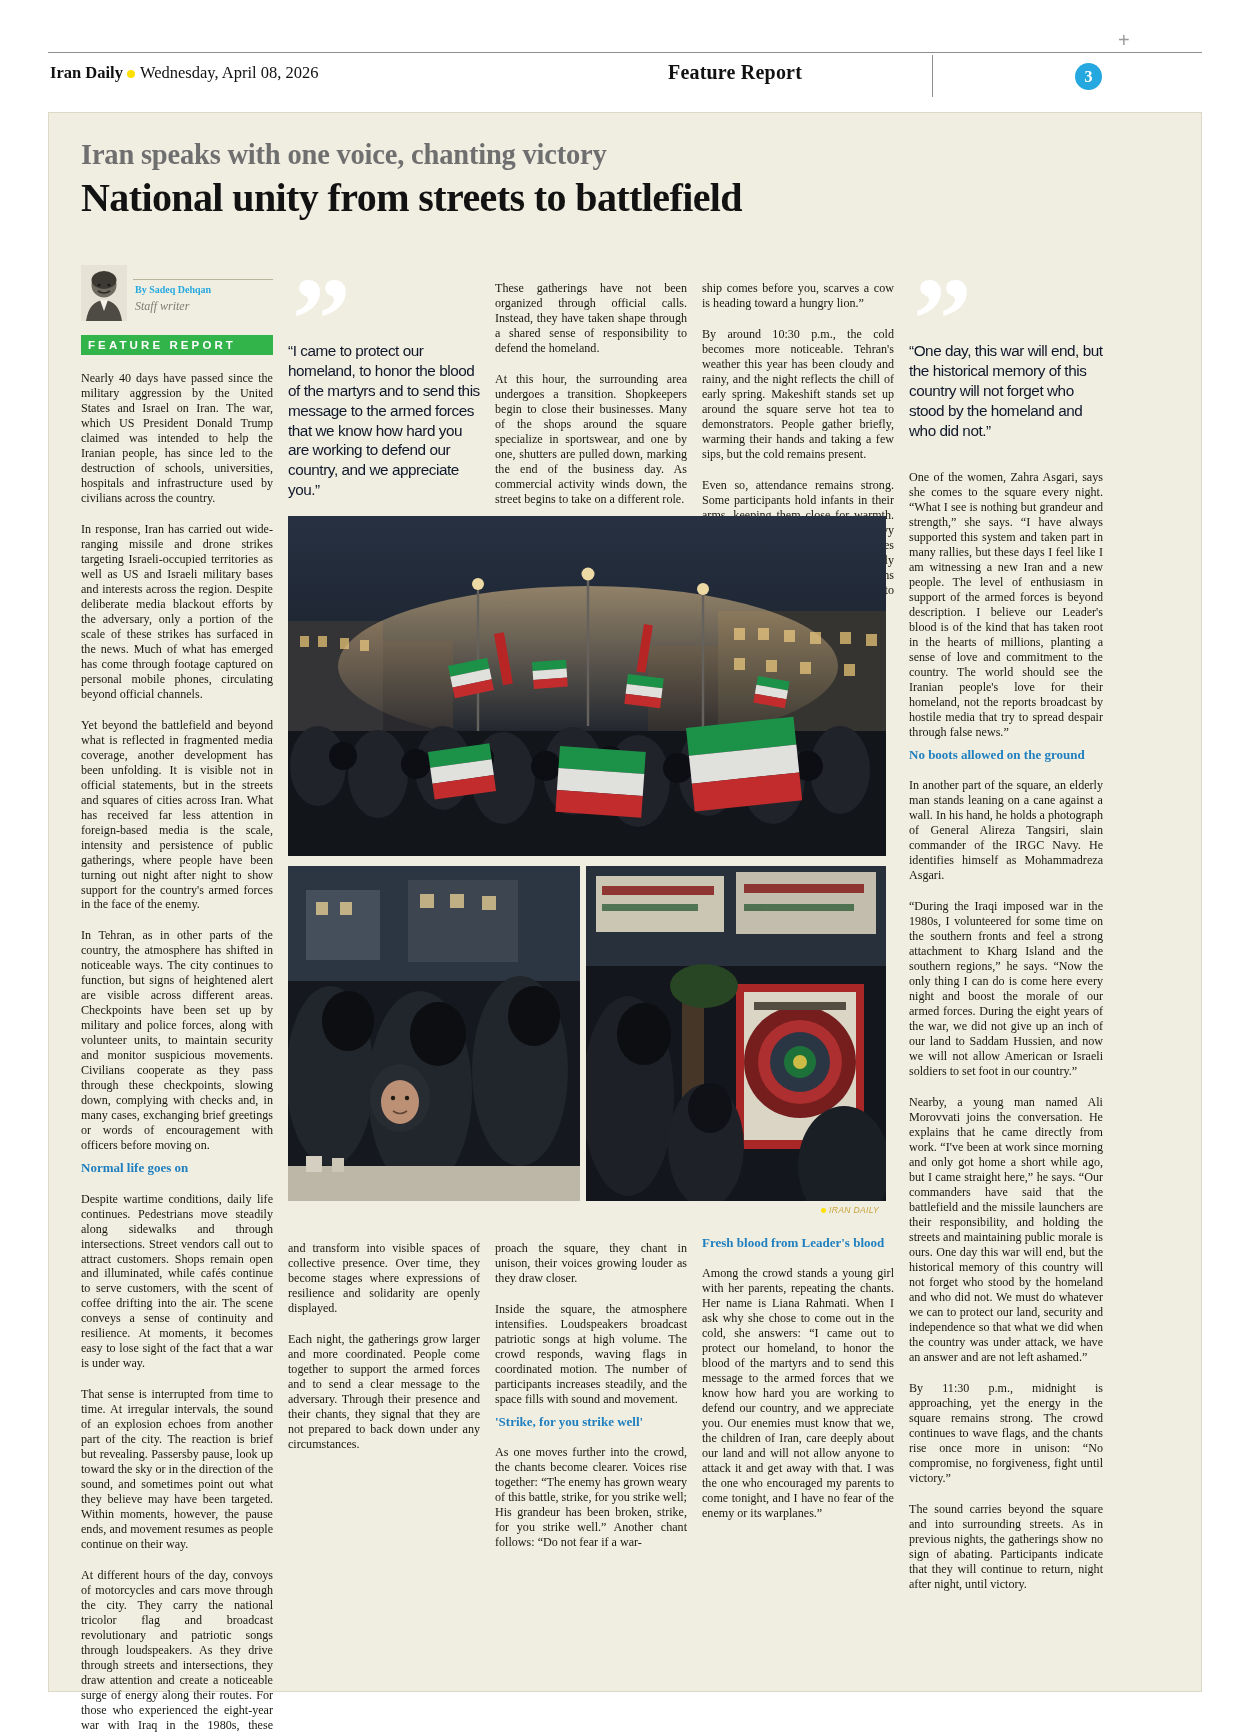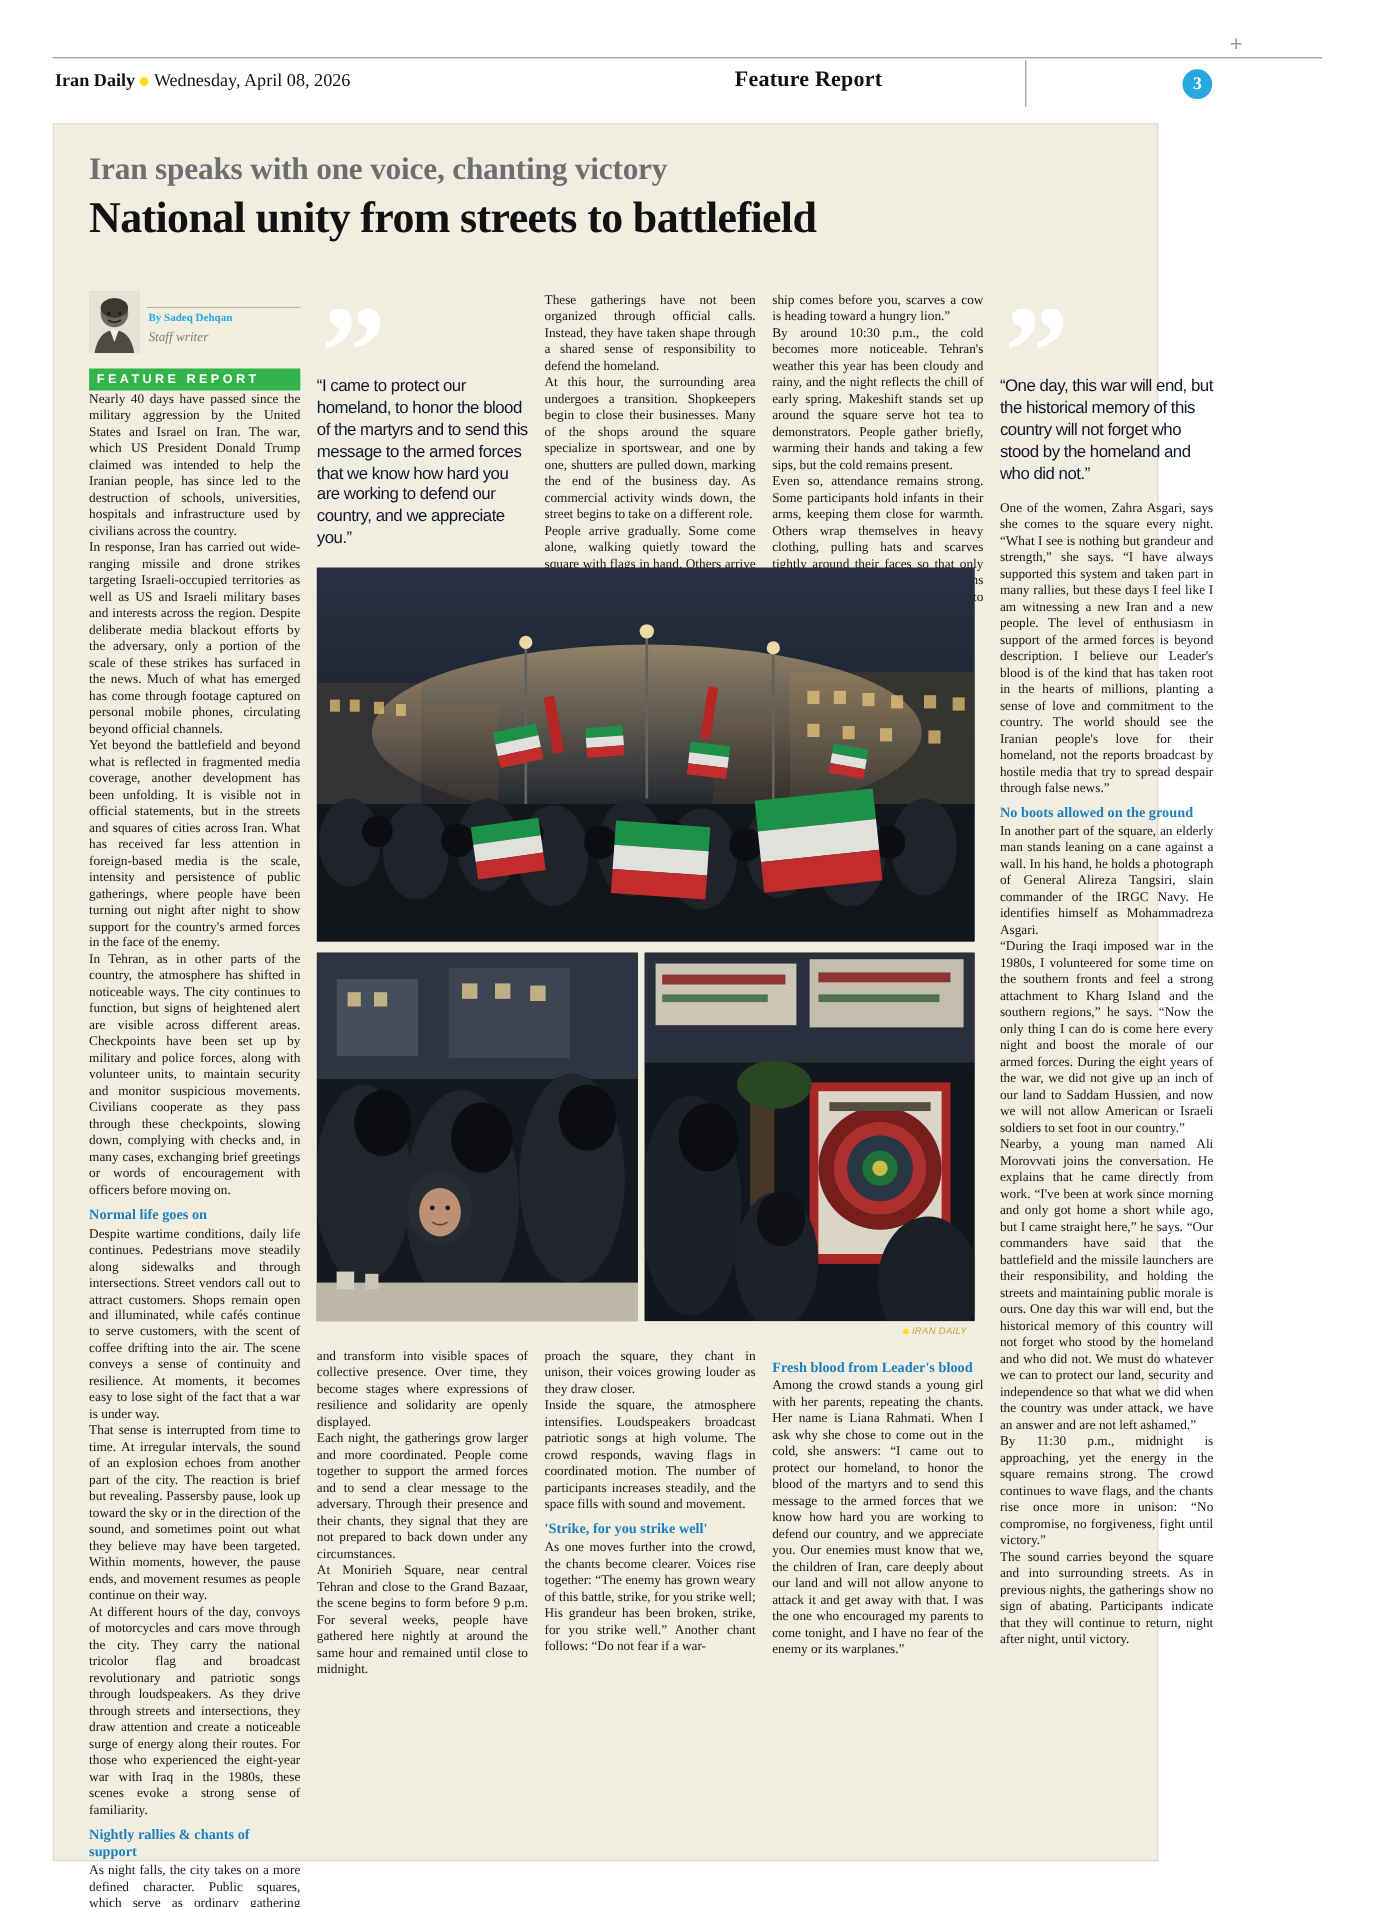--- a/index.html
+++ b/index.html
@@ -19,21 +19,21 @@
   .mast-left { position:absolute; left:2px; top:10px; font-size:16.5px; color:#111; white-space:nowrap;text-align:right; }
   .mast-left .brand { font-weight:bold; font-family:"Liberation Serif",serif; }
   .yellow-dot { display:inline-block; width:8px; height:8px; border-radius:50%; background:#ffe000; margin:0 5px 1px 4px; vertical-align:middle; }
   .mast-center { position:absolute; left:0; right:0; top:8px; text-align:center; }
   .mast-center .sec { font-weight:bold; font-size:20px; letter-spacing:.2px; color:#111; position:relative; left:110px; }
   .mast-divider { position:absolute; left:884px; top:2px; width:1px; height:42px; background:#8e8e8e; }
   .pagecircle { position:absolute; left:1027px; top:10px; width:27px; height:27px; border-radius:50%; background:#25a8e0;
                 color:#fff; font-weight:bold; font-size:16px; text-align:center; line-height:27px; font-family:"Liberation Serif",serif; }
 
   
-  .article { position:absolute; left:48px; top:112px; width:1005px; height:1580px; background:#f0eee1; border:1px solid #ddd9c6; }
+  .article { position:absolute; left:48px; top:112px; width:1154px; height:1580px; background:#f0eee1; border:1px solid #ddd9c6; }
   .inner { position:absolute; left:32px; top:26px; width:1090px; }
 
   .kicker { font-size:28.5px; color:#6f6f6f; font-weight:bold; letter-spacing:-0.2px; line-height:1.12; }
   .headline { font-size:40px; color:#121212; font-weight:bold; letter-spacing:-0.6px; line-height:1.06; margin-top:6px; }
 
   
   .cols { position:absolute; left:32px; top:152px; width:1090px; }
   .col { position:absolute; top:0; width:192px; }
   .c1 { left:0px; }
   .c2 { left:207px; }
@@ -46,21 +46,21 @@
   .byline-rule { position:absolute; left:52px; right:0; top:14px; height:1px; background:#b8b49f; }
   .avatar { position:absolute; left:0; top:0; width:46px; height:56px; overflow:hidden; background:#d8d4c4; }
   .avatar svg { display:block; }
   .by-name { position:absolute; left:54px; top:19px; font-size:10px; font-weight:bold; color:#25a8e0; font-family:"Liberation Serif",serif; }
   .by-role { position:absolute; left:54px; top:34px; font-size:12px; font-style:italic; color:#7d7d74; }
 
   .badge { margin-top:2px; background:#33b44a; color:#fff; font-family:"Liberation Sans",sans-serif;
            font-size:11.5px; font-weight:bold; letter-spacing:3.1px; padding:4px 6px 4px 7px; display:block; }
 
   p.body { font-size:12.1px; line-height:1.24; color:#18170f; text-align:justify; text-justify:inter-word;
-           hyphens:auto; -webkit-hyphens:auto; }
+           hyphens:auto;margin-top:16px; -webkit-hyphens:auto; }
   .col p.body + p.body { text-indent:0; }
 
   h3.sub { color:#1f7fbf; font-size:13px; font-weight:bold; line-height:1.18; margin:7px 0 2px 0; }
 
   
   .pullquote { position:relative; padding-top:76px; }
   .pq-mark { position:absolute; left:4px; top:-4px; font-size:118px; line-height:1; color:#ffffff;
              font-family:"Liberation Serif",serif; font-weight:bold; letter-spacing:-6px; }
   .pq-text { font-family:"Liberation Sans",sans-serif; font-size:15.3px; line-height:1.30; color:#0f172a;
              letter-spacing:-0.45px; }
@@ -367,21 +367,20 @@
     </div>
 
     <div class="credit" style="left:772px; top:1092px;">
       <span class="cdot"></span><span>IRAN DAILY</span>
     </div>
 
     <div class="lower" style="top:1112px;">
       <div class="col c2" style="position:absolute; top:0;">
         <p class="body">and transform into visible spaces of collective presence. Over time, they become stages where expressions of resilience and solidarity are openly displayed.</p>
         <p class="body">Each night, the gatherings grow larger and more coordinated. People come together to support the armed forces and to send a clear message to the adversary. Through their presence and their chants, they signal that they are not prepared to back down under any circumstances.</p>
-        <p class="body">At Monirieh Square, near central Tehran and close to the Grand Bazaar, the scene begins to form before 9 p.m. For several weeks, people have gathered here nightly at around the same hour and remained until close to midnight.</p>
       </div>
 
       <div class="col c3" style="position:absolute; top:0;">
         <p class="body">proach the square, they chant in unison, their voices growing louder as they draw closer.</p>
         <p class="body">Inside the square, the atmosphere intensifies. Loudspeakers broadcast patriotic songs at high volume. The crowd responds, waving flags in coordinated motion. The number of participants increases steadily, and the space fills with sound and movement.</p>
         <h3 class="sub">'Strike, for you strike well'</h3>
         <p class="body">As one moves further into the crowd, the chants become clearer. Voices rise together: “The enemy has grown weary of this battle, strike, for you strike well; His grandeur has been broken, strike, for you strike well.” Another chant follows: “Do not fear if a war-</p>
       </div>
 
       <div class="col c4" style="position:absolute; top:0;">

